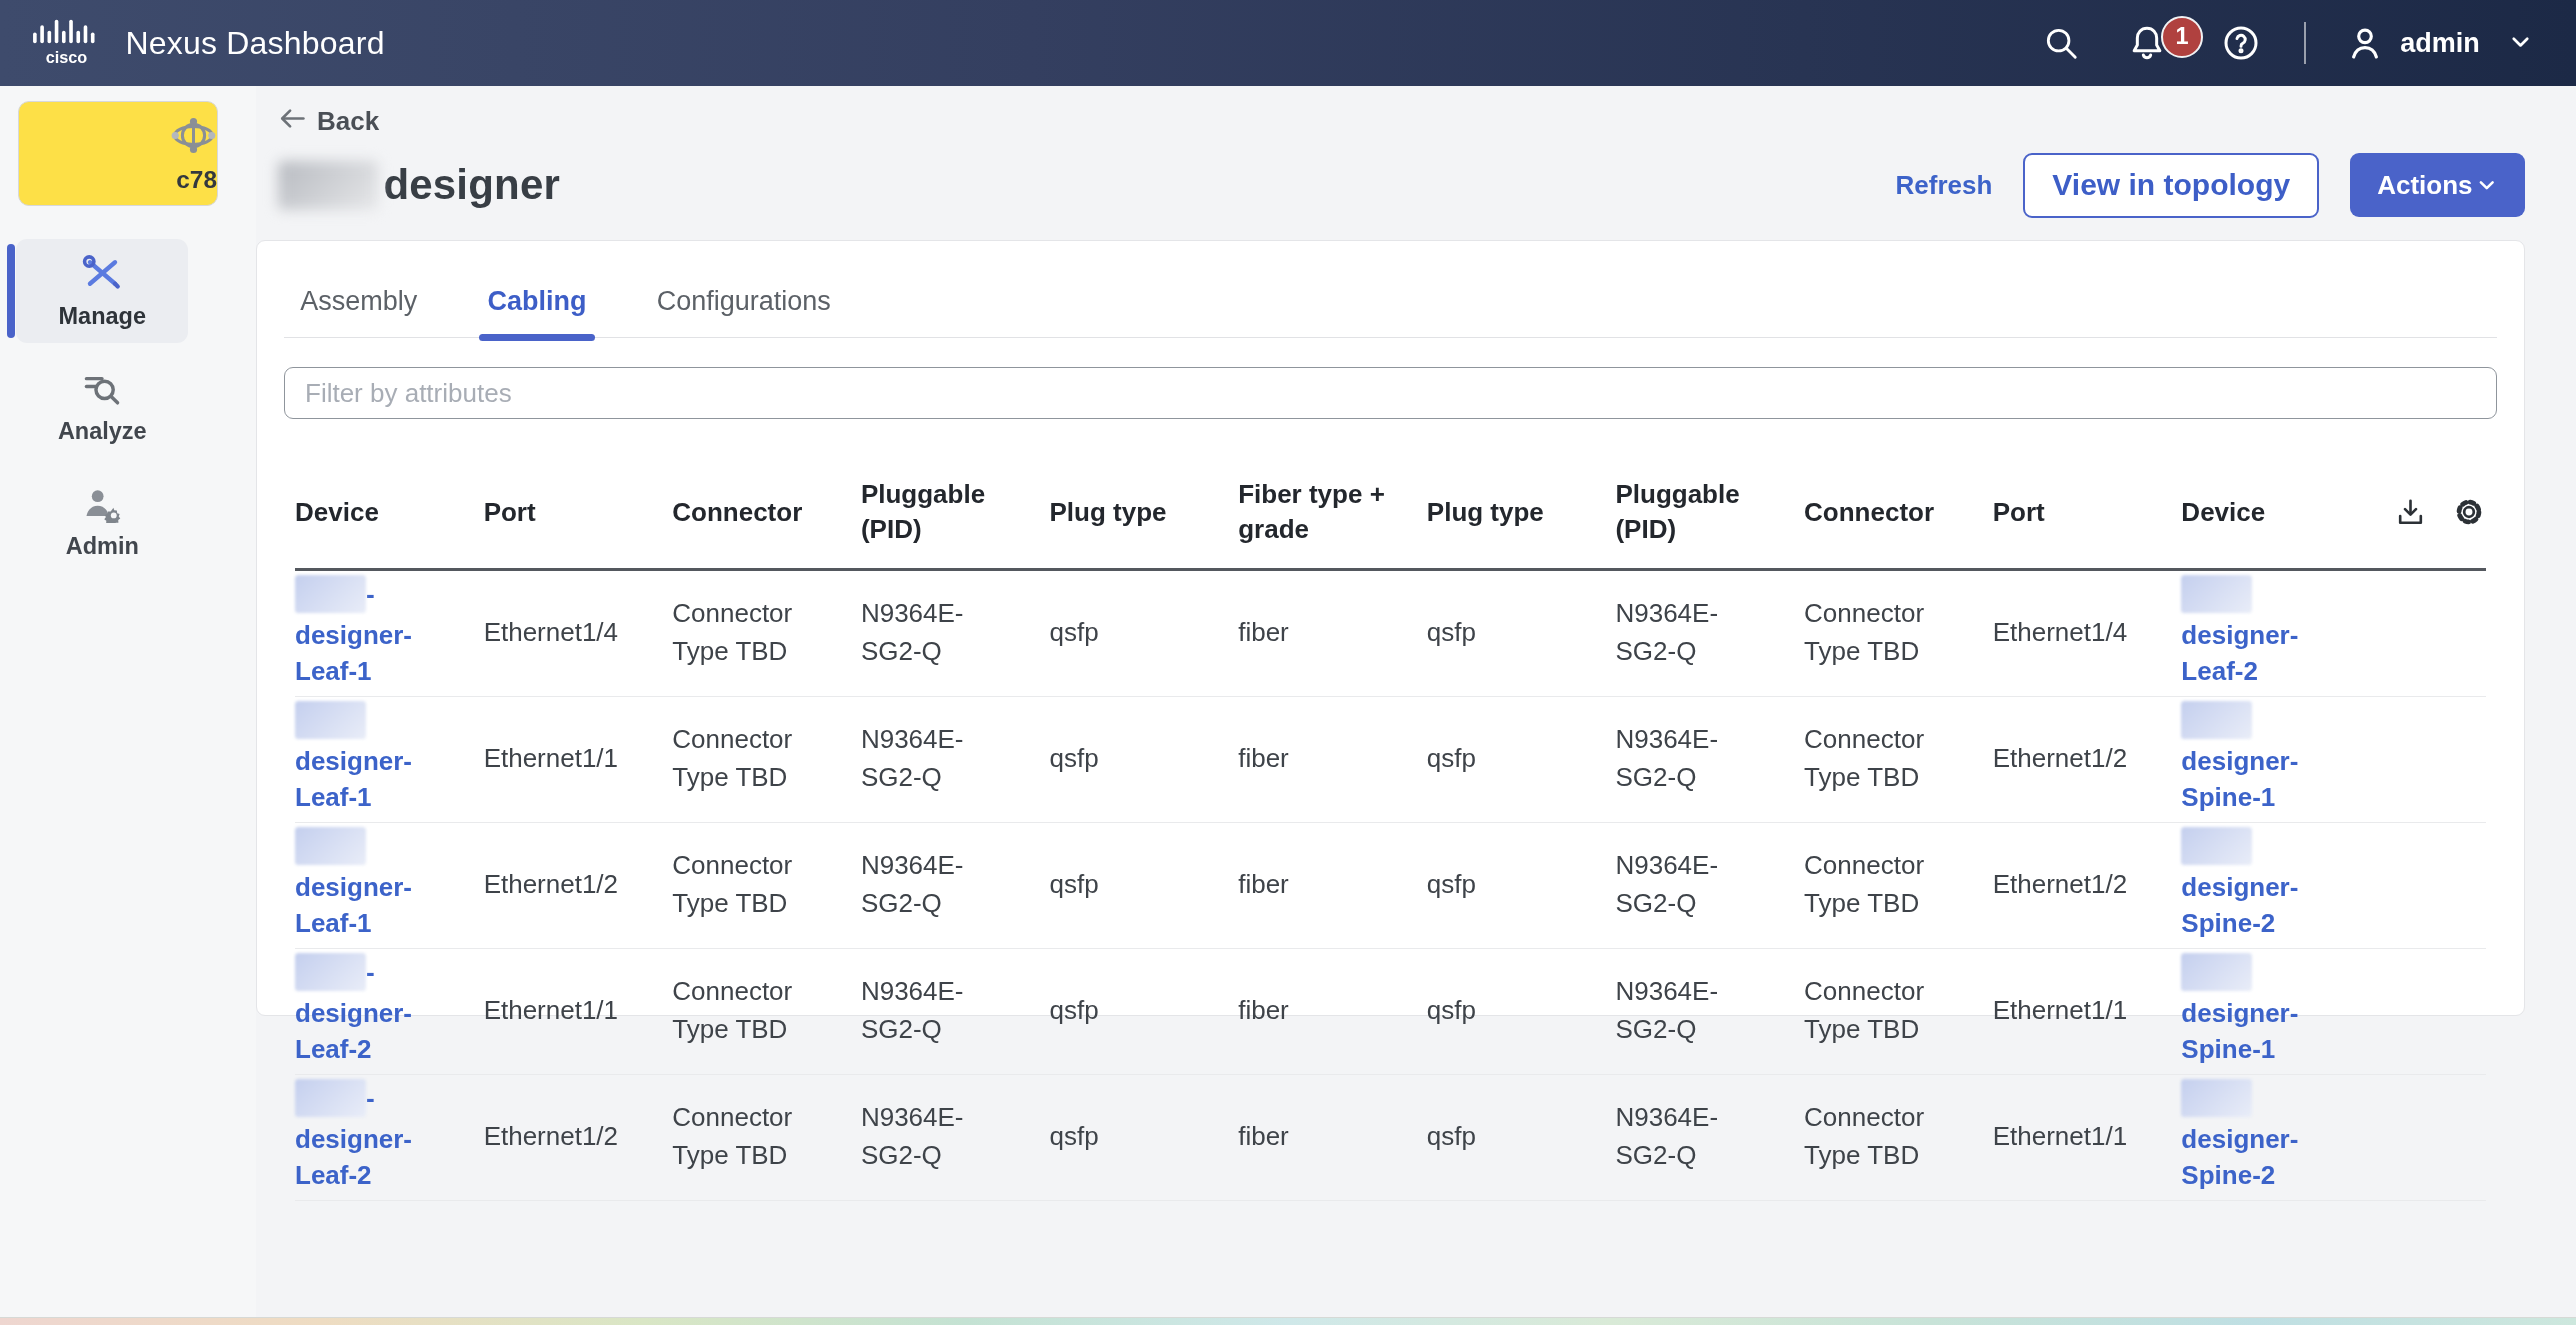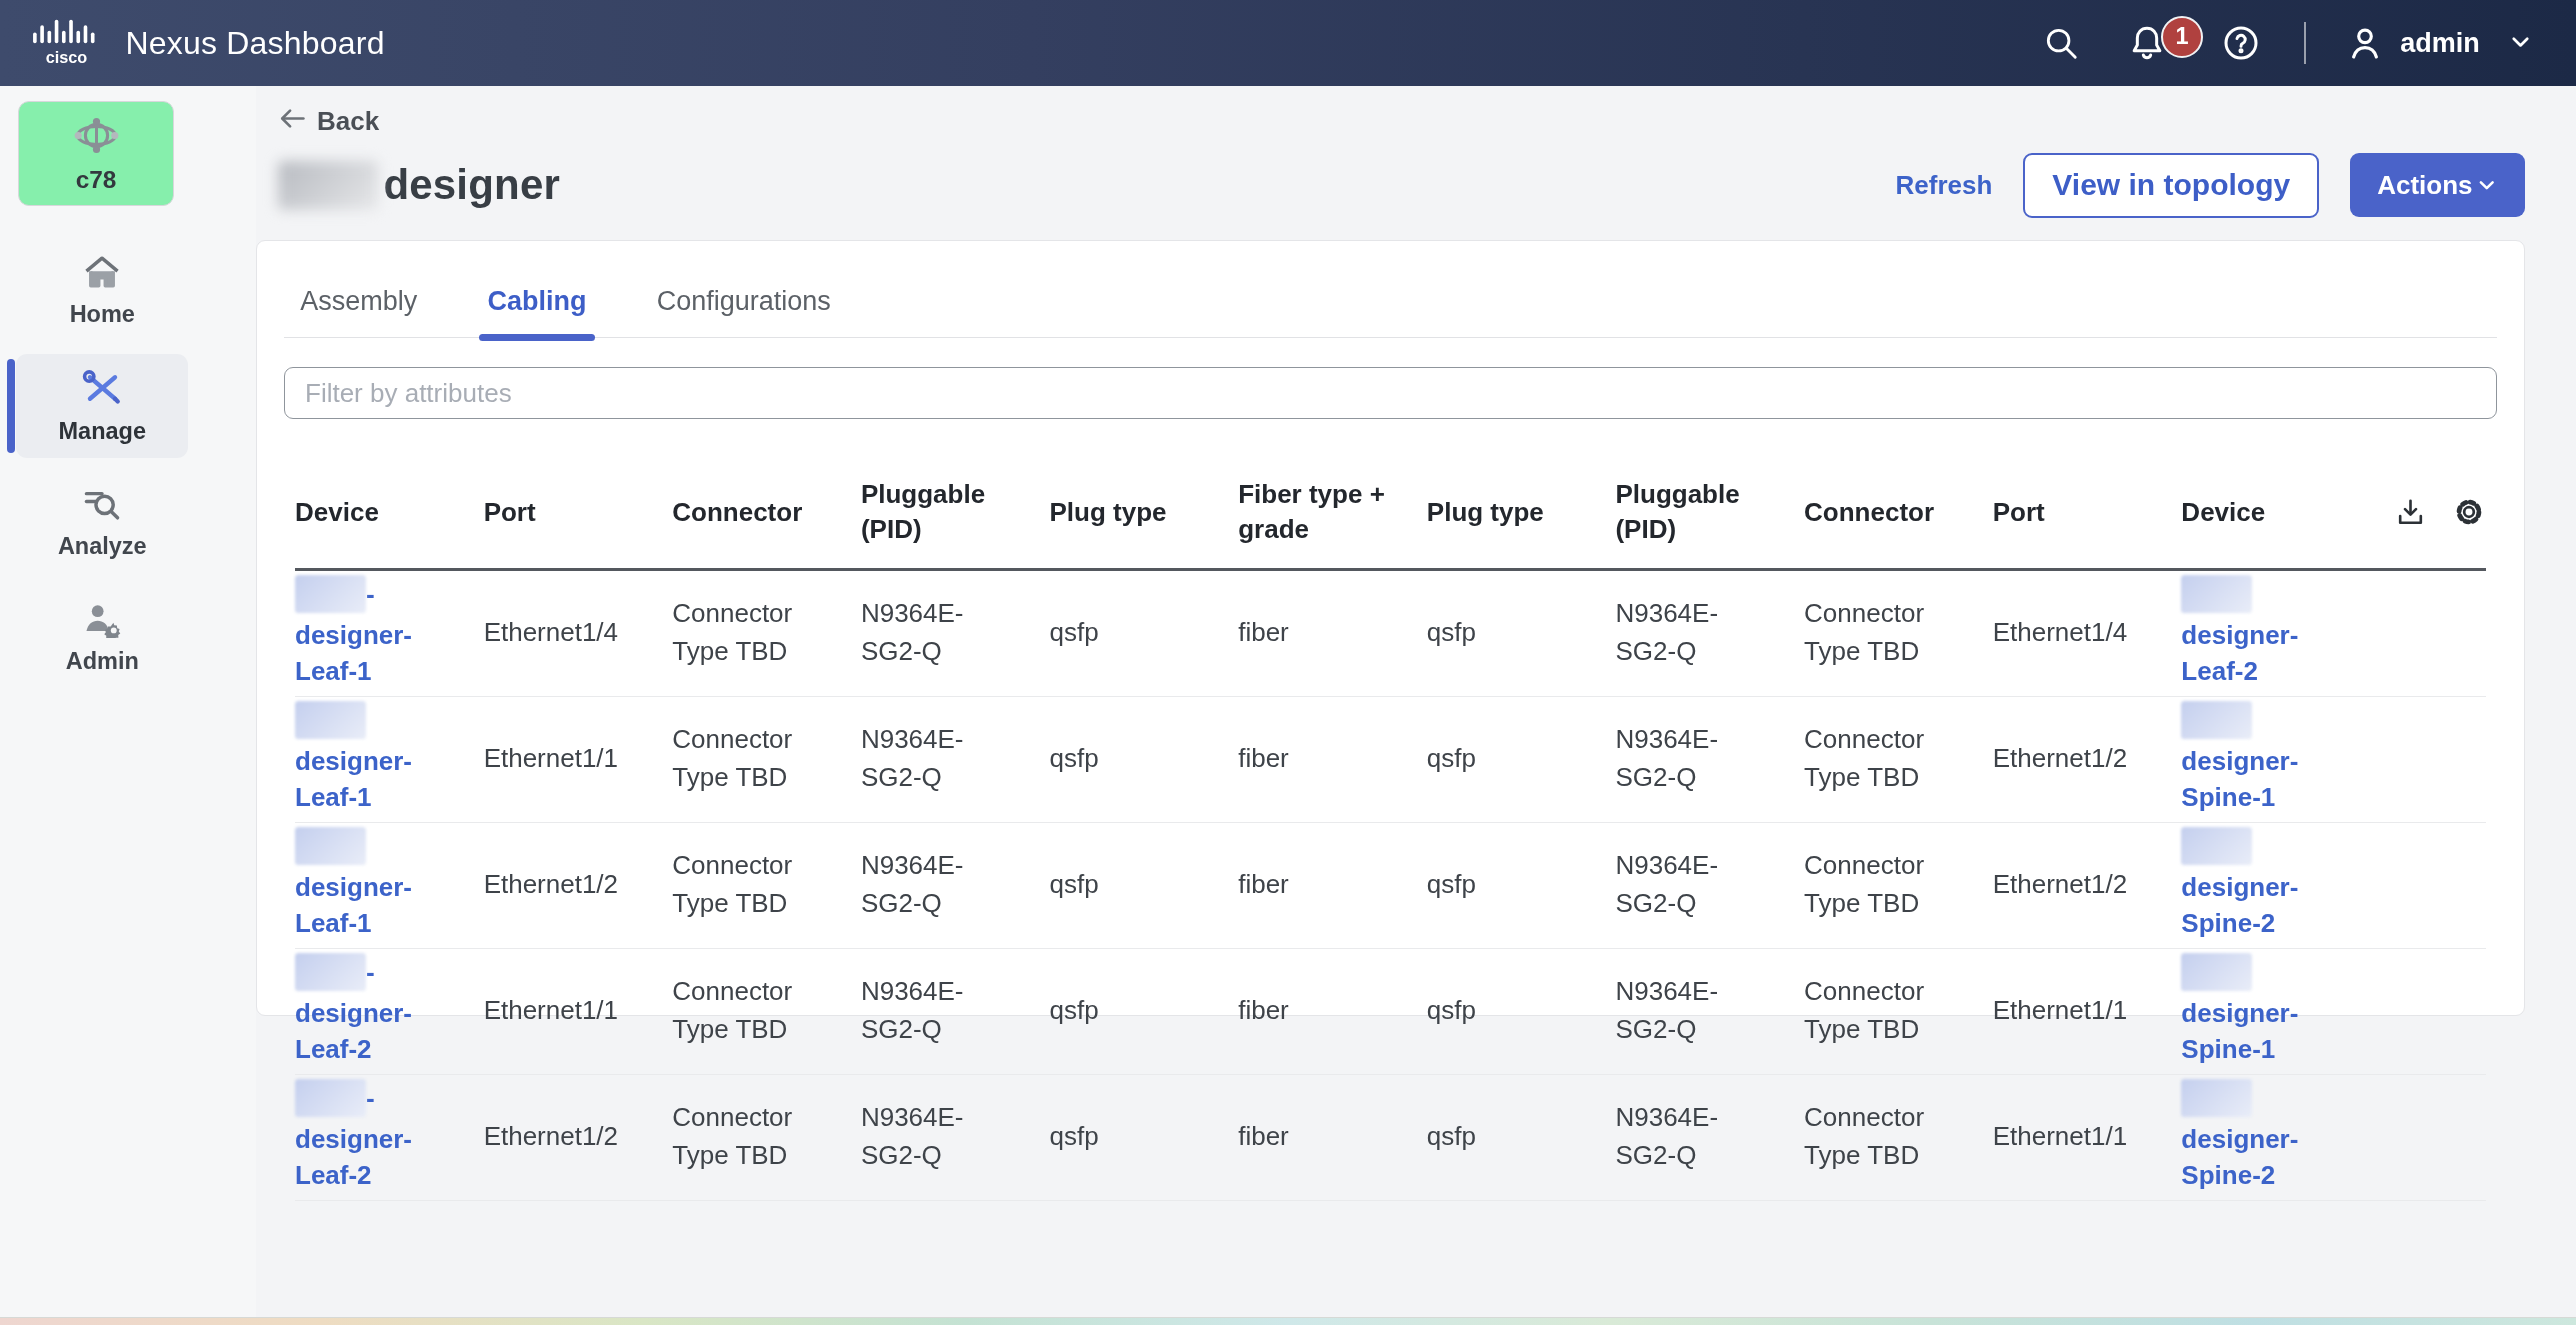--- a/index.html
+++ b/index.html
@@ -35,23 +35,23 @@
   .user-wrap { display:flex; align-items:center; gap:14.5px; }
   .user-name { color:#fff; font-size:27px; font-weight:700; }
   .user-wrap .chev { margin-left:12.7px; }
 
   
   .shell { display:flex; height:1231px; }
 
   
   .sidebar { width:256px; flex:0 0 256px; background:#f6f7f8; padding-top:14.5px; }
   .cluster-card {
-    width:156px; margin:0 0 33px 18px; padding:12.7px 0 11px;
-    background:#86efac; border:0.9px solid #d7d8db; border-radius:11px;
-    display:flex; flex-direction:column; align-items:center; gap:5.4px; cursor:pointer;
+    width:200px; margin:0 0 33px 18px; padding:12.7px 0 11px;
+    background:#fde047; border:0.9px solid #d7d8db; border-radius:11px;
+    display:flex; flex-direction:column; align-items:flex-end; gap:5.4px; cursor:pointer;
   }
   .cluster-label { font-size:24.4px; font-weight:700; color:#33383e; }
   .nav-item {
     width:172px; margin:0 0 12.7px 16.3px; padding:14.5px 0 12.7px;
     display:flex; flex-direction:column; align-items:center; gap:7.2px;
     border-radius:11px; cursor:pointer; position:relative;
   }
   .nav-label { font-size:23.5px; font-weight:700; color:#41464d; }
   .nav-item.active { background:#ebedf1; }
   .nav-item.active .nav-label { color:#2e3339; }
@@ -214,30 +214,20 @@
           <line x1="13" y1="3" x2="13" y2="21"></line>
           <circle cx="13" cy="4.2" r="2" fill="#8a8f96" stroke="none"></circle>
           <circle cx="13" cy="19.8" r="2" fill="#8a8f96" stroke="none"></circle>
           <circle cx="2.8" cy="12" r="2" fill="#b4b8bd" stroke="none"></circle>
           <circle cx="23.2" cy="12" r="2" fill="#b4b8bd" stroke="none"></circle>
         </svg>
       </span>
       <span class="cluster-label">c78</span>
     </div>
 
-    <div class="nav-item">
-
-      <span>
-        <svg width="42" height="38" viewBox="0 0 24 22" fill="none" stroke="#6d7278" stroke-width="2" stroke-linejoin="round">
-          <path d="M3 10.5 12 3l9 7.5"></path>
-          <path d="M5.5 10.5V19h4.6v-4.6h3.8V19h4.6v-8.5" fill="#9ba0a6" stroke="#9ba0a6"></path>
-        </svg>
-      </span>
-      <span class="nav-label">Home</span>
-    </div>
 
     <div class="nav-item active">
       <span class="nav-bar"></span>
       <span>
         <svg width="43" height="40" viewBox="0 0 24 22" fill="none" stroke="#5b7be0" stroke-width="2.4" stroke-linecap="round">
           <line x1="5" y1="5" x2="19" y2="17"></line>
           <line x1="19" y1="5" x2="5" y2="17"></line>
           <circle cx="4.6" cy="4.6" r="2.6" stroke="#4a63c9" stroke-width="2"></circle>
           <line x1="19" y1="17" x2="20.5" y2="18.5" stroke="#4a63c9"></line>
         </svg>

